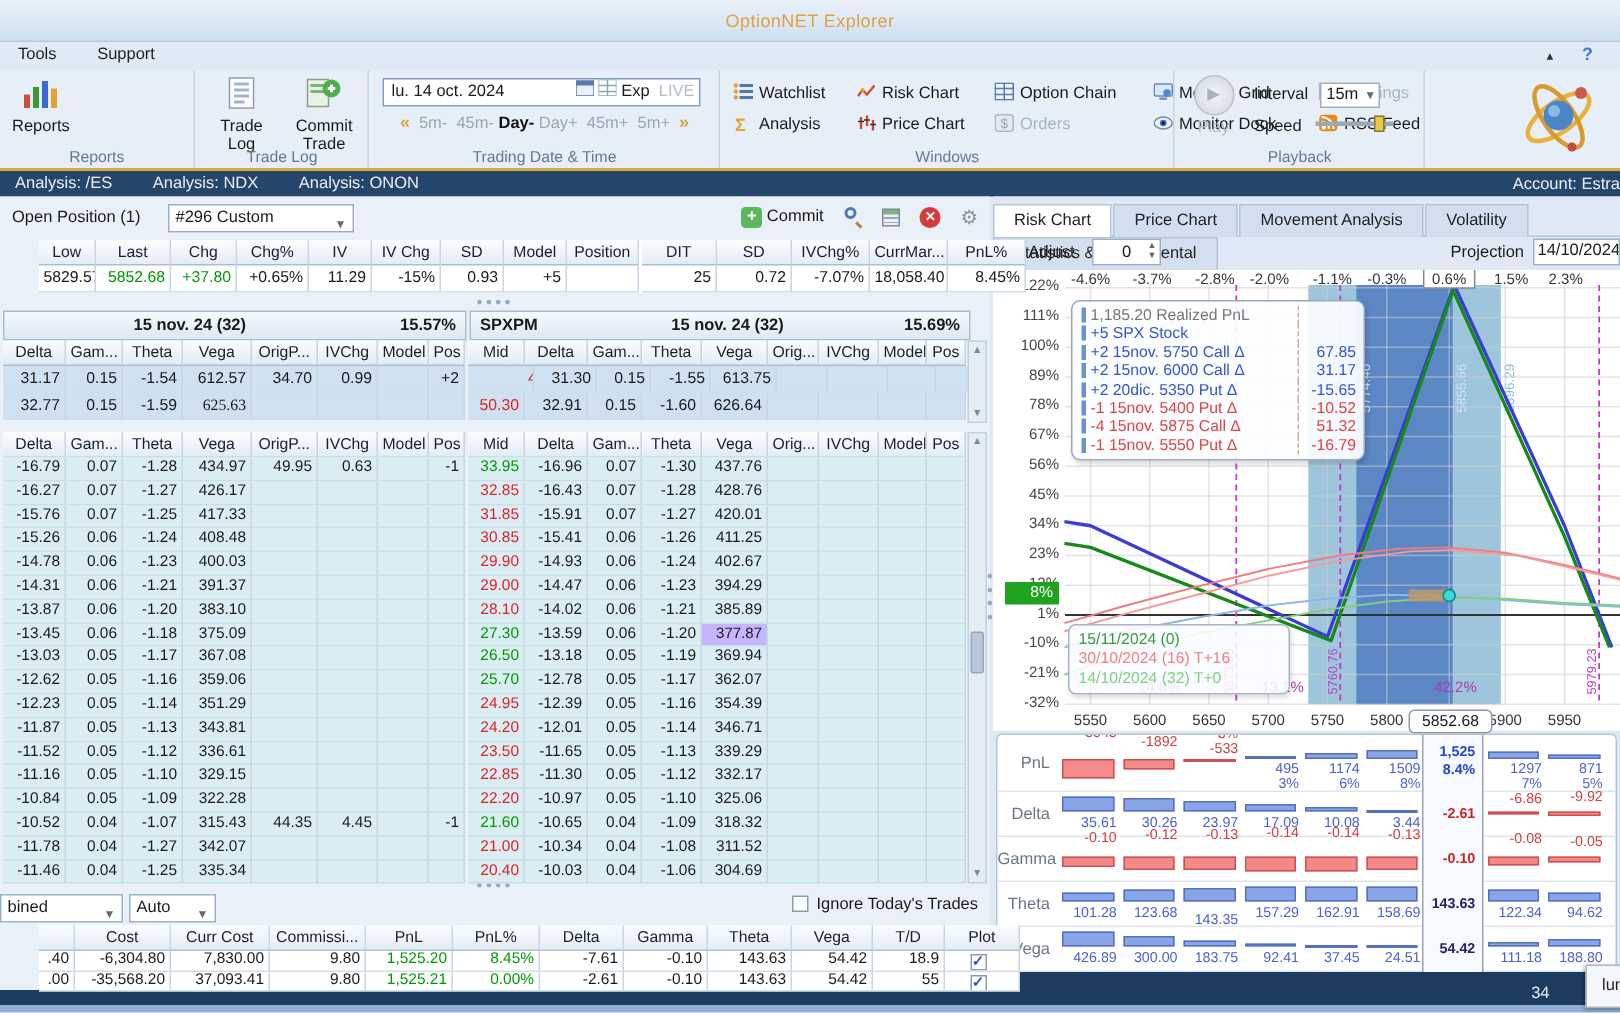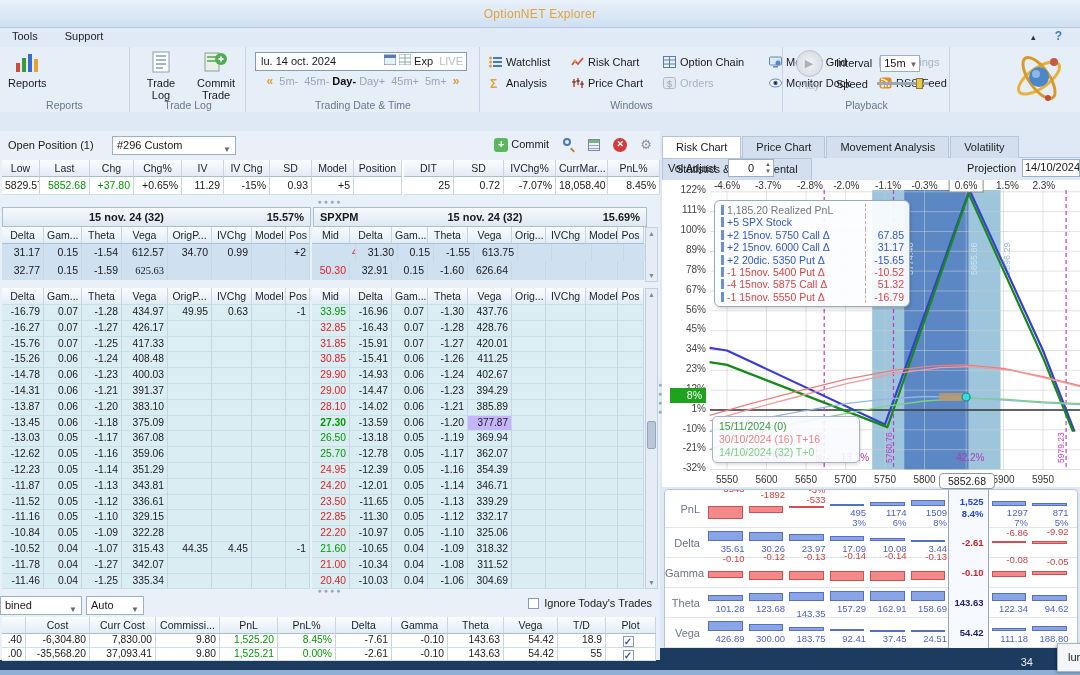--- a/index.html
+++ b/index.html
@@ -63,21 +63,21 @@
     color:#fff; text-align:center; line-height:13px; font-weight:bold; font-size:11px; }
   .icon-red-x { display:inline-block; width:14px; height:14px; border-radius:50%; background:#d43c3c;
     color:#fff; text-align:center; line-height:13px; font-weight:bold; font-size:9px; }
   .icon-gear { color:#8a94a2; font-size:13px; }
   .icon-mag { display:inline-block; width:13px; height:13px; position:relative; }
   .icon-mag i { position:absolute; left:1px; top:0; width:8px; height:8px; border:2px solid #4a7ab5; border-radius:50%; }
   .icon-mag b { position:absolute; right:0; bottom:0; width:5px; height:2px; background:#b5893a; transform:rotate(45deg); }
   .icon-table-sm { display:inline-block; width:12px; height:12px; background:
     linear-gradient(#7cb47c 0 0) 0 0/12px 3px no-repeat, repeating-linear-gradient(#eef 0 2px,#9ab 2px 3px); border:1px solid #7a8a9a; }
 
-  .grid-table { position:absolute; background:#fff; }
+  .grid-table { position:absolute; background:#fff;margin-left:24px; }
   .gt-row { display:flex; }
   .gt-cell { flex:none; border-right:1px solid #c6d6e2; border-bottom:1px solid #cfe0ea;
     overflow:hidden; white-space:nowrap; padding:0 3px; }
   .gt-head { background:linear-gradient(#fbfdfe,#e2ecf5); text-align:center; color:#17202b;
     border-bottom:1px solid #aabfce; }
   .num { text-align:right; }
   .green { color:#009a00; }
   .red { color:#dd2222; }
 
   #pos-splitter, #chain-splitter { position:absolute; left:0; width:660px; text-align:center;
@@ -324,20 +324,26 @@
         <ellipse cx="29" cy="28" rx="24" ry="10" fill="none" stroke="#e8b23a" stroke-width="3" transform="rotate(-35 29 28)"></ellipse>
         <ellipse cx="29" cy="28" rx="24" ry="10" fill="none" stroke="#d89a2a" stroke-width="3" transform="rotate(55 29 28)"></ellipse>
         <circle cx="29" cy="27" r="10" fill="#4a86c8"></circle>
         <circle cx="26" cy="24" r="4" fill="#8ab8e8"></circle>
         <circle cx="44" cy="12" r="4" fill="#c85a4a"></circle>
         <circle cx="38" cy="48" r="3" fill="#c84a3a"></circle>
       </svg>
     </div>
   </div>
 
+  <div id="navybar">
+    <span class="antab">Analysis: /ES</span>
+    <span class="antab">Analysis: NDX</span>
+    <span class="antab">Analysis: ONON</span>
+    <span id="account">Account: Estra</span>
+  </div>
 
   <div id="leftpanel">
     <div id="lp-toolbar">
       <span id="open-pos-label">Open Position (1)</span>
       <span id="pos-select"><span>#296 Custom</span><span class="dd-arrow">▼</span></span>
       <span class="lp-icons">
         <span><span class="icon-commit-plus">+</span> <span>Commit</span></span>
         <span class="icon-mag"><i></i><b></b></span>
         <span class="icon-table-sm"></span>
         <span class="icon-red-x">✕</span>
@@ -749,21 +755,21 @@
               <div class="gt-cell num" style="width: 42px; height: 15.8px; line-height: 14.8px; font-size: 10.3px; background: rgb(217, 237, 243);">-14.02</div>
               <div class="gt-cell num" style="width: 36px; height: 15.8px; line-height: 14.8px; font-size: 10.3px; background: rgb(217, 237, 243);">0.06</div>
               <div class="gt-cell num" style="width: 40px; height: 15.8px; line-height: 14.8px; font-size: 10.3px; background: rgb(217, 237, 243);">-1.21</div>
               <div class="gt-cell num" style="width: 44px; height: 15.8px; line-height: 14.8px; font-size: 10.3px; background: rgb(217, 237, 243);">385.89</div>
               <div class="gt-cell num" style="width: 34px; height: 15.8px; line-height: 14.8px; font-size: 10.3px; background: rgb(217, 237, 243);"></div>
               <div class="gt-cell num" style="width: 40px; height: 15.8px; line-height: 14.8px; font-size: 10.3px; background: rgb(217, 237, 243);"></div>
               <div class="gt-cell num" style="width: 32px; height: 15.8px; line-height: 14.8px; font-size: 10.3px; background: rgb(217, 237, 243);"></div>
               <div class="gt-cell num" style="width: 26px; height: 15.8px; line-height: 14.8px; font-size: 10.3px; background: rgb(217, 237, 243);"></div>
             </div>
             <div class="gt-row">
-              <div class="gt-cell num green" style="width: 38px; height: 15.8px; line-height: 14.8px; font-size: 10.3px; background: rgb(217, 237, 243); font-weight: bold;">27.30</div>
+              <div class="gt-cell num green" style="width: 38px; height: 15.8px; line-height: 14.8px; font-size: 10.3px; background: rgb(217, 237, 243);">27.30</div>
               <div class="gt-cell num" style="width: 42px; height: 15.8px; line-height: 14.8px; font-size: 10.3px; background: rgb(217, 237, 243);">-13.59</div>
               <div class="gt-cell num" style="width: 36px; height: 15.8px; line-height: 14.8px; font-size: 10.3px; background: rgb(217, 237, 243);">0.06</div>
               <div class="gt-cell num" style="width: 40px; height: 15.8px; line-height: 14.8px; font-size: 10.3px; background: rgb(217, 237, 243);">-1.20</div>
               <div class="gt-cell num" style="width: 44px; height: 15.8px; line-height: 14.8px; font-size: 10px; background: #c4b5fd;">377.87</div>
               <div class="gt-cell num" style="width: 34px; height: 15.8px; line-height: 14.8px; font-size: 10.3px; background: rgb(217, 237, 243);"></div>
               <div class="gt-cell num" style="width: 40px; height: 15.8px; line-height: 14.8px; font-size: 10.3px; background: rgb(217, 237, 243);"></div>
               <div class="gt-cell num" style="width: 32px; height: 15.8px; line-height: 14.8px; font-size: 10.3px; background: rgb(217, 237, 243);"></div>
               <div class="gt-cell num" style="width: 26px; height: 15.8px; line-height: 14.8px; font-size: 10.3px; background: rgb(217, 237, 243);"></div>
             </div>
             <div class="gt-row">

